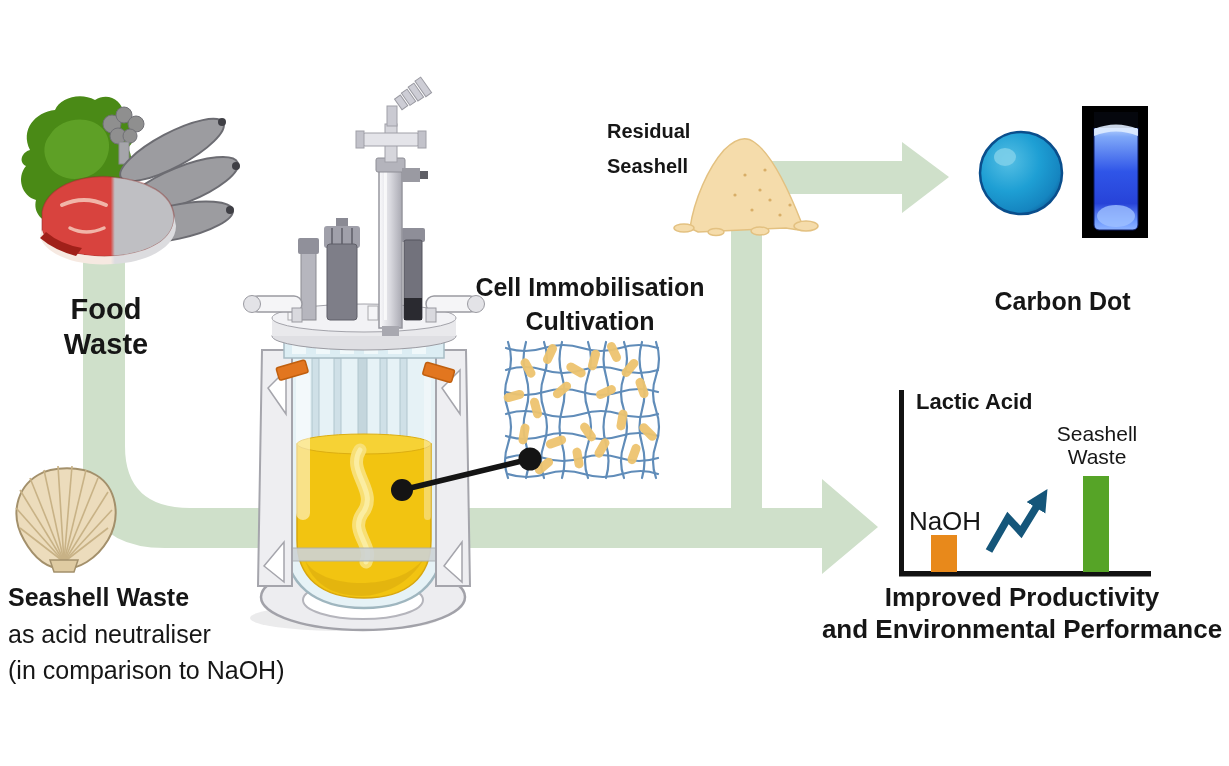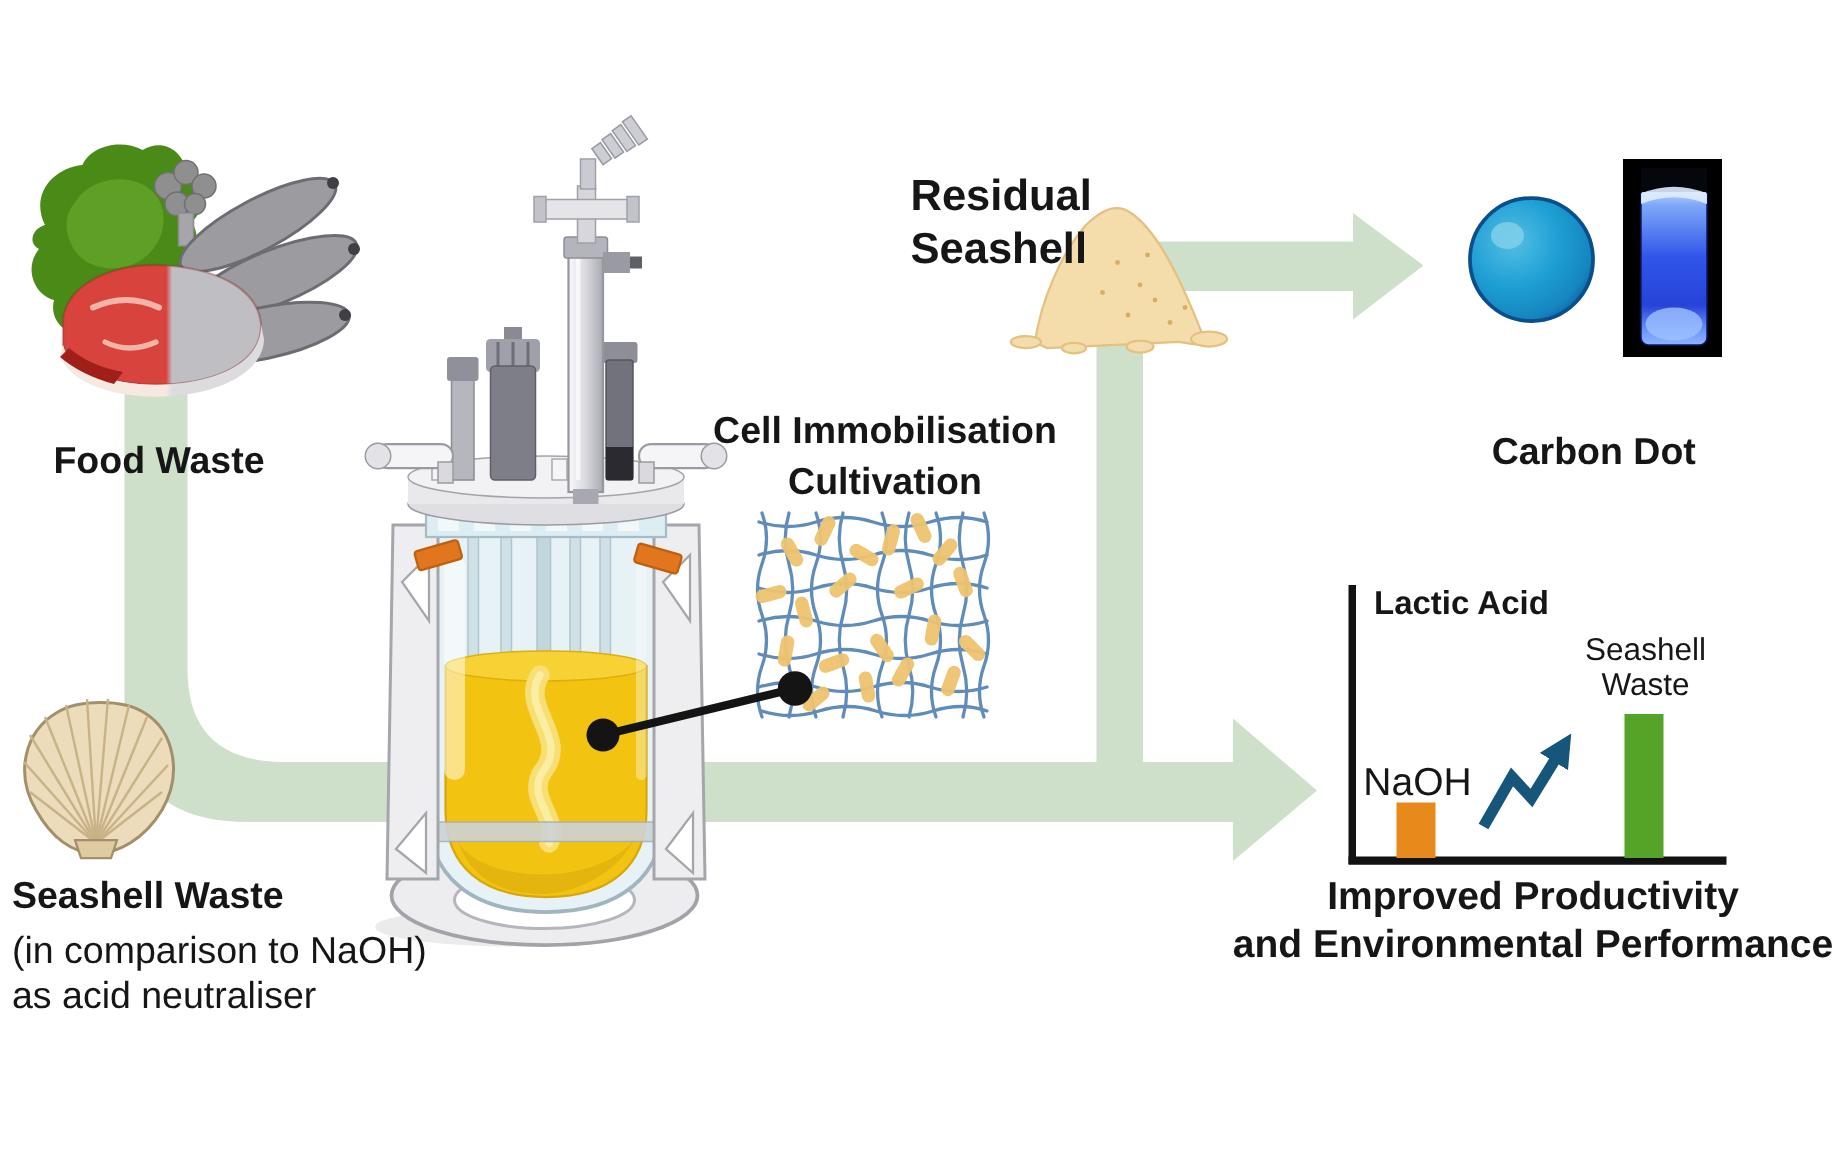--- a/index.html
+++ b/index.html
@@ -285,34 +285,34 @@
   <g>
     <rect class="axis" x="899" y="390" width="5" height="186" fill="#121212"></rect>
     <rect class="axis" x="899" y="571" width="252" height="5.5" fill="#121212"></rect>
     <polyline points="989,551 1008,518 1021,532 1037,506" fill="none" stroke="#15567A" stroke-width="7.5" stroke-linejoin="miter" marker-end="url(#trendhead)"></polyline>
   </g>
 </svg>
 
 <div class="bar" style="left: 931px; width: 26px; height: 37px; background: rgb(232, 137, 27);"></div>
 <div class="bar" style="left: 1083px; width: 26px; height: 96px; background: rgb(86, 164, 39);"></div>
 
-<div class="t b ctr" style="left:26px;top:292px;width:160px;font-size:25px;">Food Waste</div>
+<div class="t b ctr" style="left:26px;top:292px;width:160px;font-size:29px;">Food Waste</div>
 
 <div class="t" style="left:8px;top:582px;font-size:25px;">
   <span class="blk b" style="margin-bottom:7px;">Seashell Waste</span>
+  <span class="blk" style="margin-bottom:6px;">as acid neutraliser</span>
   <span class="blk">(in comparison to NaOH)</span>
-  <span class="blk" style="margin-bottom:6px;">as acid neutraliser</span>
 </div>
 
 <div class="t b ctr" style="left:455px;top:270px;width:270px;font-size:25px;line-height:34px;">
   <span class="blk">Cell Immobilisation</span>
   <span class="blk">Cultivation</span>
 </div>
 
-<div class="t b" style="left:607px;top:114px;font-size:29px;line-height:35px;">
+<div class="t b" style="left:607px;top:114px;font-size:20px;line-height:35px;">
   <span class="blk">Residual</span>
   <span class="blk">Seashell</span>
 </div>
 
 <div class="t b ctr" style="left:975px;top:247px;width:175px;font-size:25px;margin-top:39px;">Carbon Dot</div>
 
 <div class="t b" style="left:916px;top:389px;font-size:22px;">Lactic Acid</div>
 
 <div class="t ctr" style="left:905px;top:506px;width:80px;font-size:26px;">NaOH</div>
 

